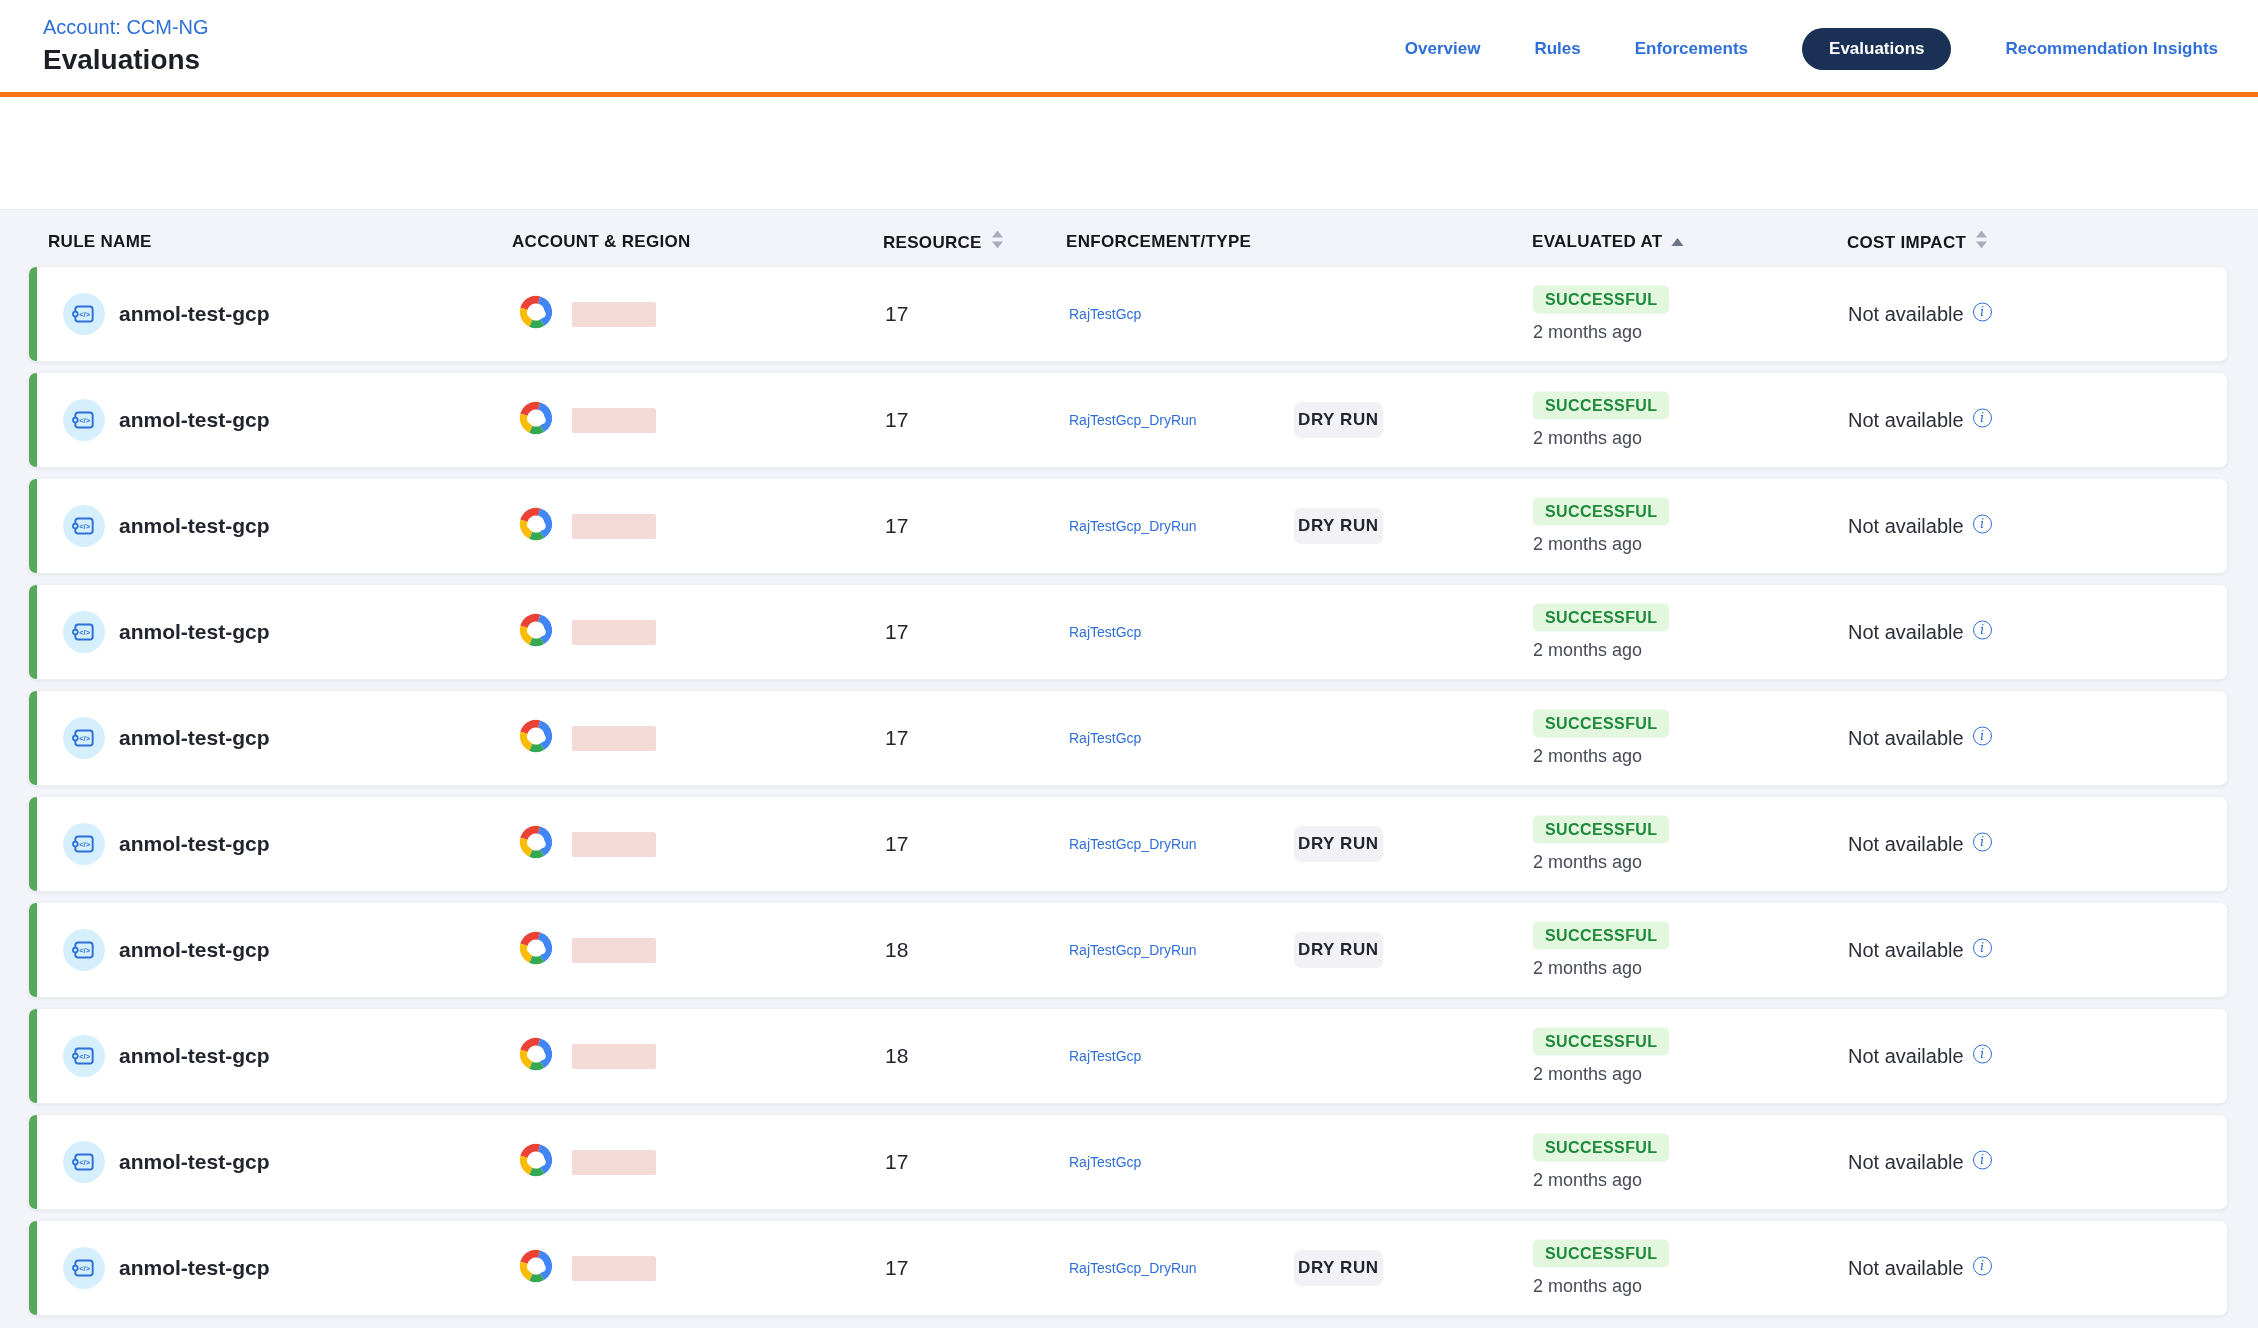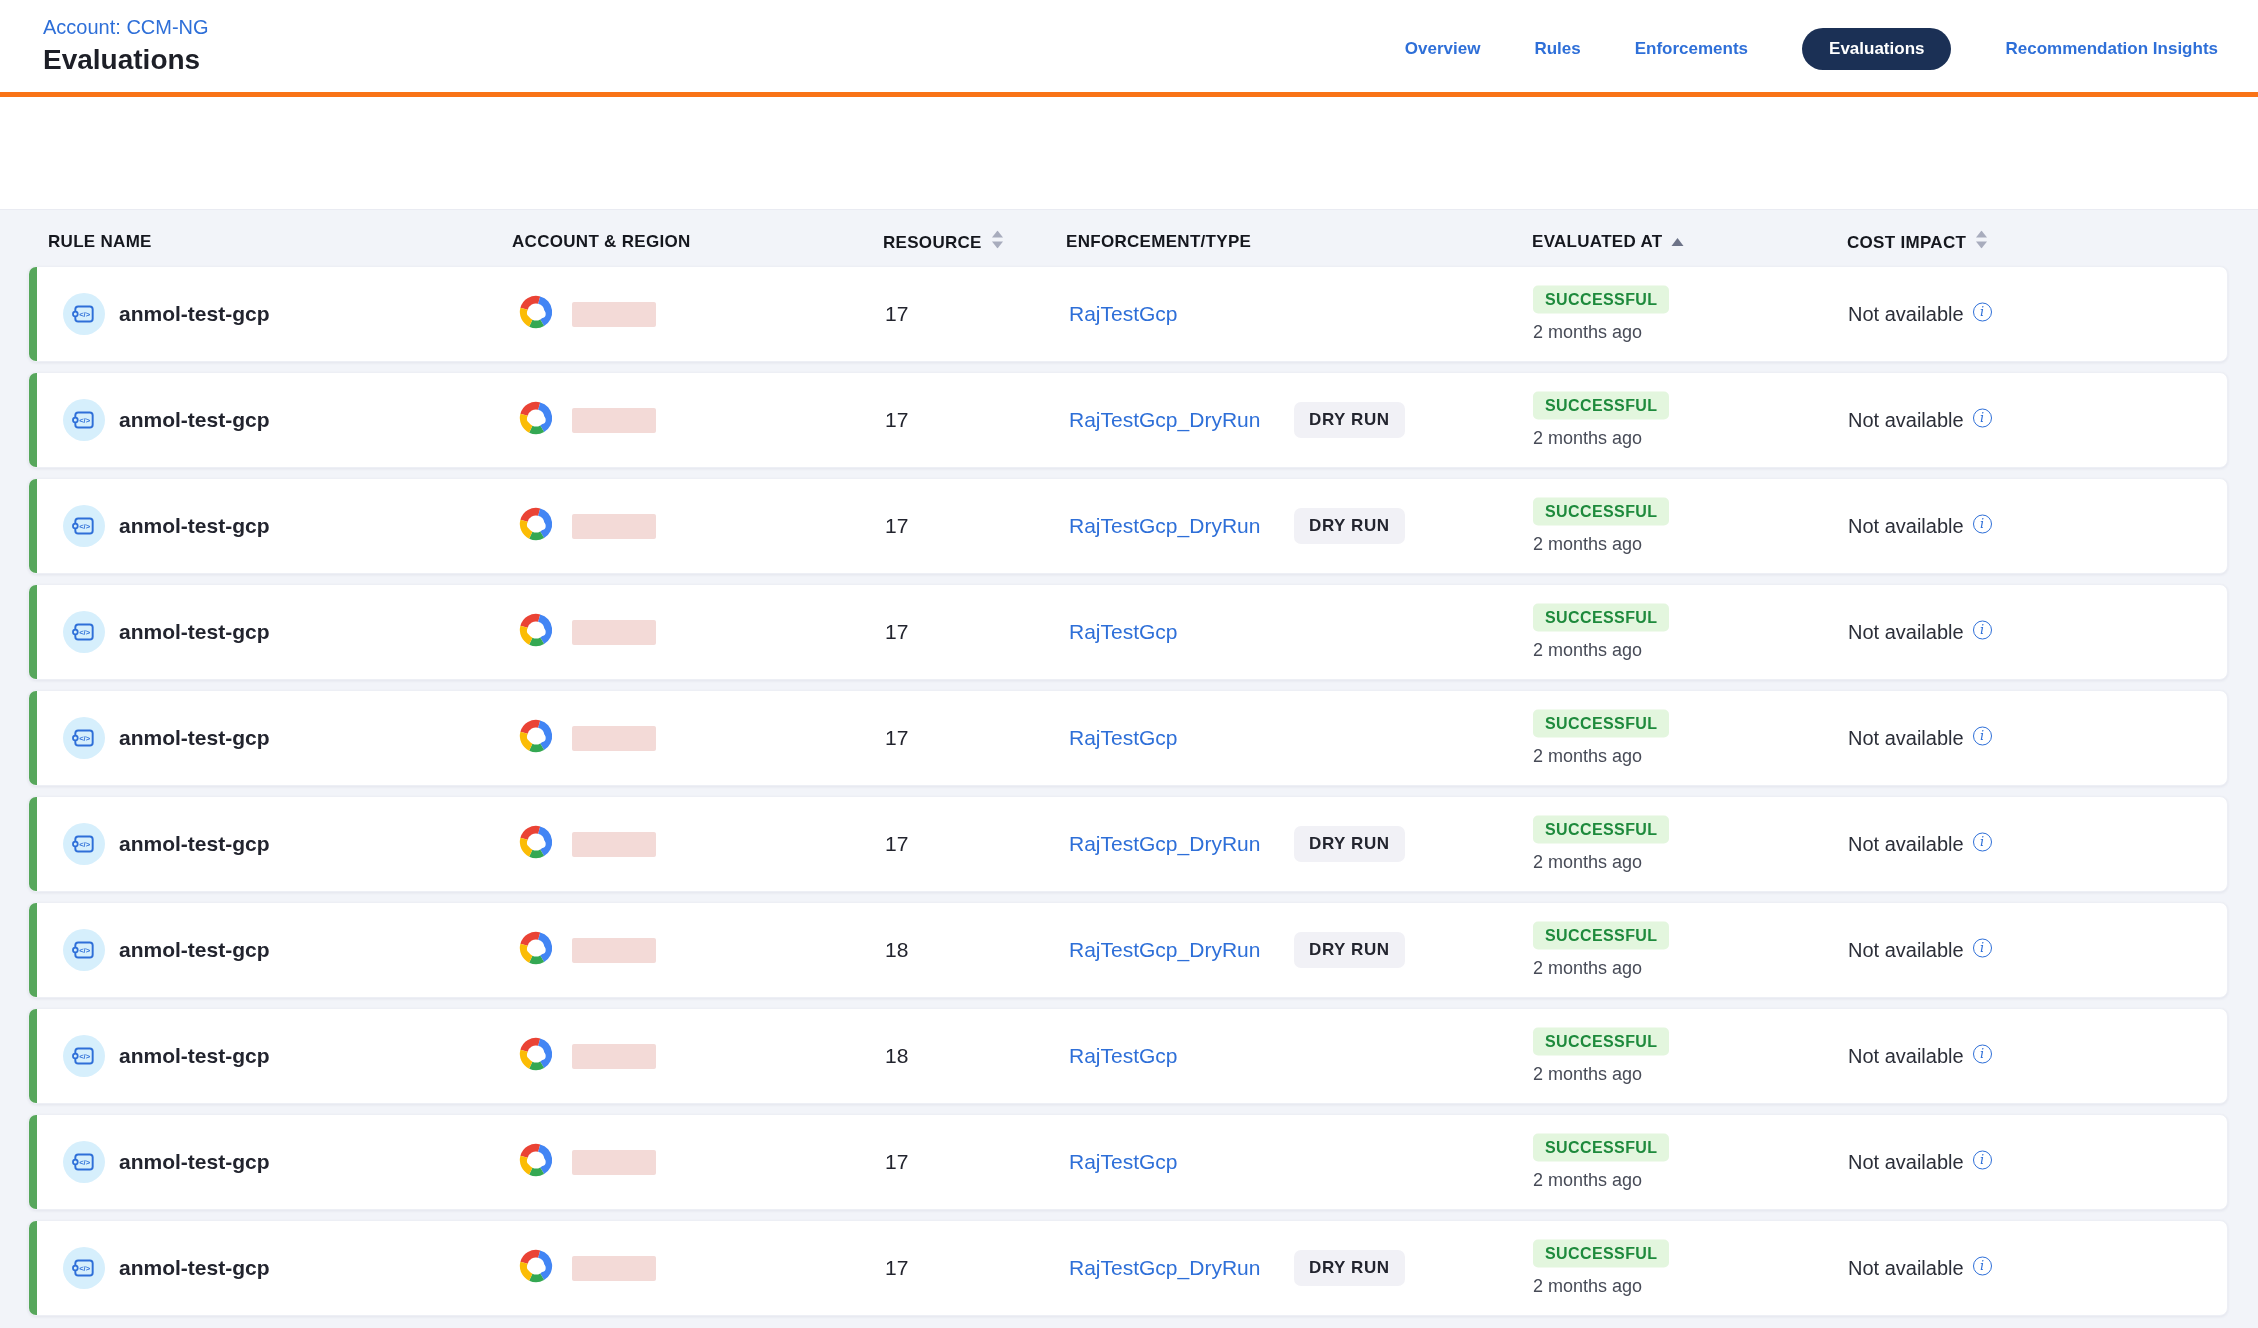--- a/index.html
+++ b/index.html
@@ -43,24 +43,24 @@
     border:1px solid #edeff5; border-radius:8px; box-shadow:0 1px 3px rgba(25,35,65,.07); overflow:hidden; }
   .rowbar { position:absolute; left:0; top:0; width:8px; height:100%; background:#57a75c; }
   .cell { position:absolute; top:50%; transform:translateY(-50%); }
   .cell-icon { left:34px; width:42px; height:42px; border-radius:50%; background:#d6effc;
     display:flex; align-items:center; justify-content:center; }
   .rule-name { left:90px; font-size:21px; font-weight:600; color:#22242e; }
   .account-cell { left:484px; display:flex; align-items:center; gap:13px; }
   .redact { width:84px; height:25px; background:#f3dad7; border-radius:2px; }
   .resource-cell { left:856px; font-size:21px; color:#22242e; }
   .enf-cell { left:1040px; width:480px; height:100%; top:0; transform:none; }
-  .enf-link { position:absolute; left:0; top:50%; transform:translateY(-50%); font-size:21px;
+  .enf-link { position:absolute; left:0; top:50%; transform:translateY(-50%); font-size:14px;
     color:#2e6fd8; text-decoration:none; cursor:pointer; white-space:nowrap; }
   .dry-badge { position:absolute; left:225px; top:50%; transform:translateY(-50%); background:#f1f1f6;
-    color:#23252f; font-size:17px; font-weight:600; letter-spacing:.6px; padding:8px 15px; border-radius:7px; }
+    color:#23252f; font-size:17px; font-weight:600; letter-spacing:.6px; padding:8px 4px; border-radius:7px; }
   .eval-cell { left:1504px; display:flex; flex-direction:column; align-items:flex-start; gap:8px; }
   .success-badge { background:#e3f6de; color:#1e8a3c; font-size:16px; font-weight:700; letter-spacing:.4px;
     padding:5px 12px; border-radius:5px; }
   .time-ago { font-size:18px; color:#44475229; color:#474b57; }
   .cost-cell { left:1819px; display:flex; align-items:flex-start; gap:9px; font-size:20px; color:#2b2e38; }
   .info-icon { width:19px; height:19px; border:1.6px solid #2e6fd8; border-radius:50%; color:#2e6fd8;
     font-family:"DejaVu Serif", serif; font-style:italic; font-size:13px; line-height:16px;
     text-align:center; display:inline-block; cursor:pointer; }
 </style>
 </head>

